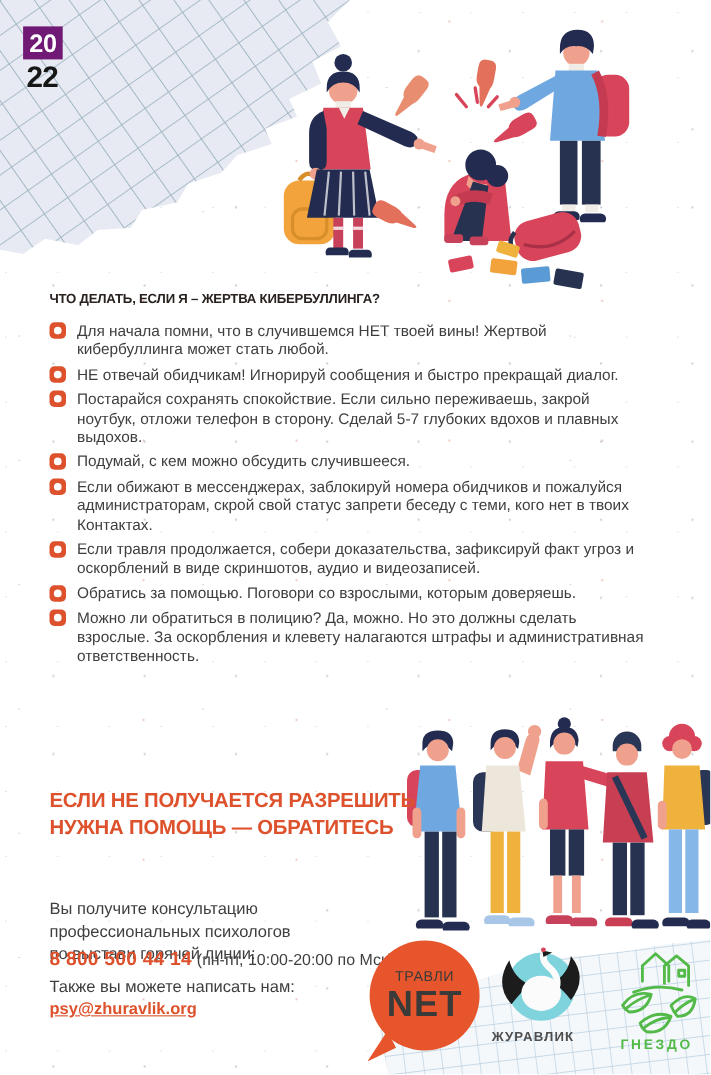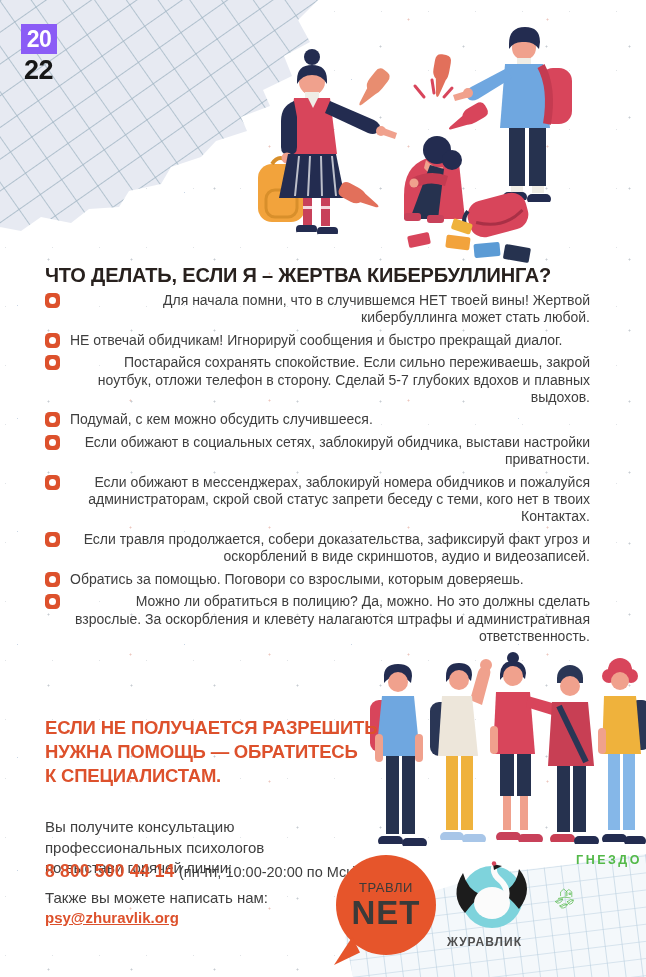--- a/index.html
+++ b/index.html
@@ -22,28 +22,28 @@
     background-size:83px 71px,47px 59px,139px 127px,167px 113px;
     background-position:7px 11px,29px 41px,61px 83px,101px 23px;
   }
   .abs{position:absolute;}
   .hatch-svg{left:0;top:0;z-index:1;}
   .grid-svg{left:335px;top:842px;z-index:1;}
   .top-illu{left:0;top:0;z-index:2;}
   .group-illu{left:358px;top:648px;z-index:2;}
 
   .year-badge{left:21px;top:24px;z-index:3;font-weight:900;line-height:1;}
-  .year-top{width:36px;height:30px;background:#8b5cf6;color:#fff;font-size:23px;
+  .year-top{width:36px;height:30px;background:#701a75;color:#fff;font-size:23px;
     display:flex;align-items:center;justify-content:center;letter-spacing:-0.5px;}
   .year-bottom{color:#161616;font-size:27px;padding:3px 0 0 3px;letter-spacing:-0.5px;}
 
   .page-title{left:45px;top:264px;width:585px;z-index:3;color:var(--heading);
-    font-size:20px;font-weight:800;letter-spacing:-0.2px;}
-
-  .tips{left:45px;top:292px;width:545px;z-index:3;text-align:right;}
+    font-size:12px;font-weight:800;letter-spacing:-0.2px;}
+
+  .tips{left:45px;top:292px;width:545px;z-index:3;}
   .tip{display:flex;gap:10px;margin-bottom:5px;}
   .checkbox{flex:none;width:15px;height:15px;margin-top:1px;border-radius:4.5px;
     background:var(--accent);position:relative;}
   .checkbox::after{content:"";position:absolute;left:4px;top:4px;width:7px;height:7px;
     border-radius:50%;background:#fff;}
   .tip-text{font-size:14px;line-height:17.4px;color:var(--text-dark);}
 
   .cta{left:45px;top:716px;width:340px;z-index:3;}
   .cta-line{color:var(--accent);font-size:18.5px;font-weight:800;line-height:24px;letter-spacing:-0.2px;}
 
@@ -64,21 +64,21 @@
   .travli .tail{position:absolute;left:2px;top:82px;width:26px;height:28px;background:var(--travli-bubble);
     clip-path:polygon(0 100%,70% 0,100% 55%);}
   .travli .txt{position:absolute;left:4px;top:0;width:100px;height:100px;display:flex;flex-direction:column;
     align-items:center;justify-content:center;color:#3A3A39;line-height:1;}
   .travli-l1{font-size:13px;font-weight:400;letter-spacing:0.5px;}
   .travli-l2{font-size:33px;font-weight:900;letter-spacing:1px;margin-top:2px;}
 
   .zhur{left:447px;top:861px;width:92px;z-index:3;display:flex;flex-direction:column;align-items:flex-start;}
   .zhur-label{font-size:12px;font-weight:600;color:#4E4E4E;letter-spacing:1px;margin-top:2px;}
 
-  .gnezdo{left:552px;top:852px;width:90px;z-index:3;display:flex;flex-direction:row;align-items:flex-start;}
+  .gnezdo{left:552px;top:852px;width:90px;z-index:3;display:flex;flex-direction:column;align-items:center;}
   .gnezdo-label{font-size:12.5px;font-weight:800;color:var(--gnezdo-green);letter-spacing:2.5px;margin-top:1px;}
 </style>
 </head>
 <body>
 
 <div class="page">
 
   <svg class="abs hatch-svg" width="330" height="245" viewBox="0 0 330 245" aria-hidden="true">
     <defs>
       <pattern id="xh" width="26" height="26" patternUnits="userSpaceOnUse" patternTransform="rotate(55 0 0)">
@@ -208,24 +208,20 @@
       <div class="tip">
         <span class="checkbox"></span>
         <span class="tip-text">Постарайся сохранять спокойствие. Если сильно переживаешь, закрой ноутбук, отложи телефон в сторону. Сделай 5-7 глубоких вдохов и плавных выдохов.</span>
       </div>
 
       <div class="tip">
         <span class="checkbox"></span>
         <span class="tip-text">Подумай, с кем можно обсудить случившееся.</span>
       </div>
 
-      <div class="tip">
-        <span class="checkbox"></span>
-        <span class="tip-text">Если обижают в социальных сетях, заблокируй обидчика, выстави настройки приватности.</span>
-      </div>
 
       <div class="tip">
         <span class="checkbox"></span>
         <span class="tip-text">Если обижают в мессенджерах, заблокируй номера обидчиков и пожалуйся администраторам, скрой свой статус запрети беседу с теми, кого нет в твоих Контактах.</span>
       </div>
 
 
       <div class="tip">
         <span class="checkbox"></span>
         <span class="tip-text">Если травля продолжается, собери доказательства, зафиксируй факт угроз и оскорблений в виде скриншотов, аудио и видеозаписей.</span>
@@ -242,21 +238,20 @@
       </div>
     </div>
 
   <div class="abs cta">
 
       <div class="cta-line">ЕСЛИ НЕ ПОЛУЧАЕТСЯ РАЗРЕШИТЬ</div>
 
 
       <div class="cta-line">НУЖНА ПОМОЩЬ — ОБРАТИТЕСЬ</div>
 
-      <div class="cta-line">К СПЕЦИАЛИСТАМ.</div>
     </div>
 
   <div class="abs consult">
 
       <div class="consult-line">Вы получите консультацию</div>
 
       <div class="consult-line">профессиональных психологов</div>
 
       <div class="consult-line">по выстави горячей линии:</div>
     </div>

